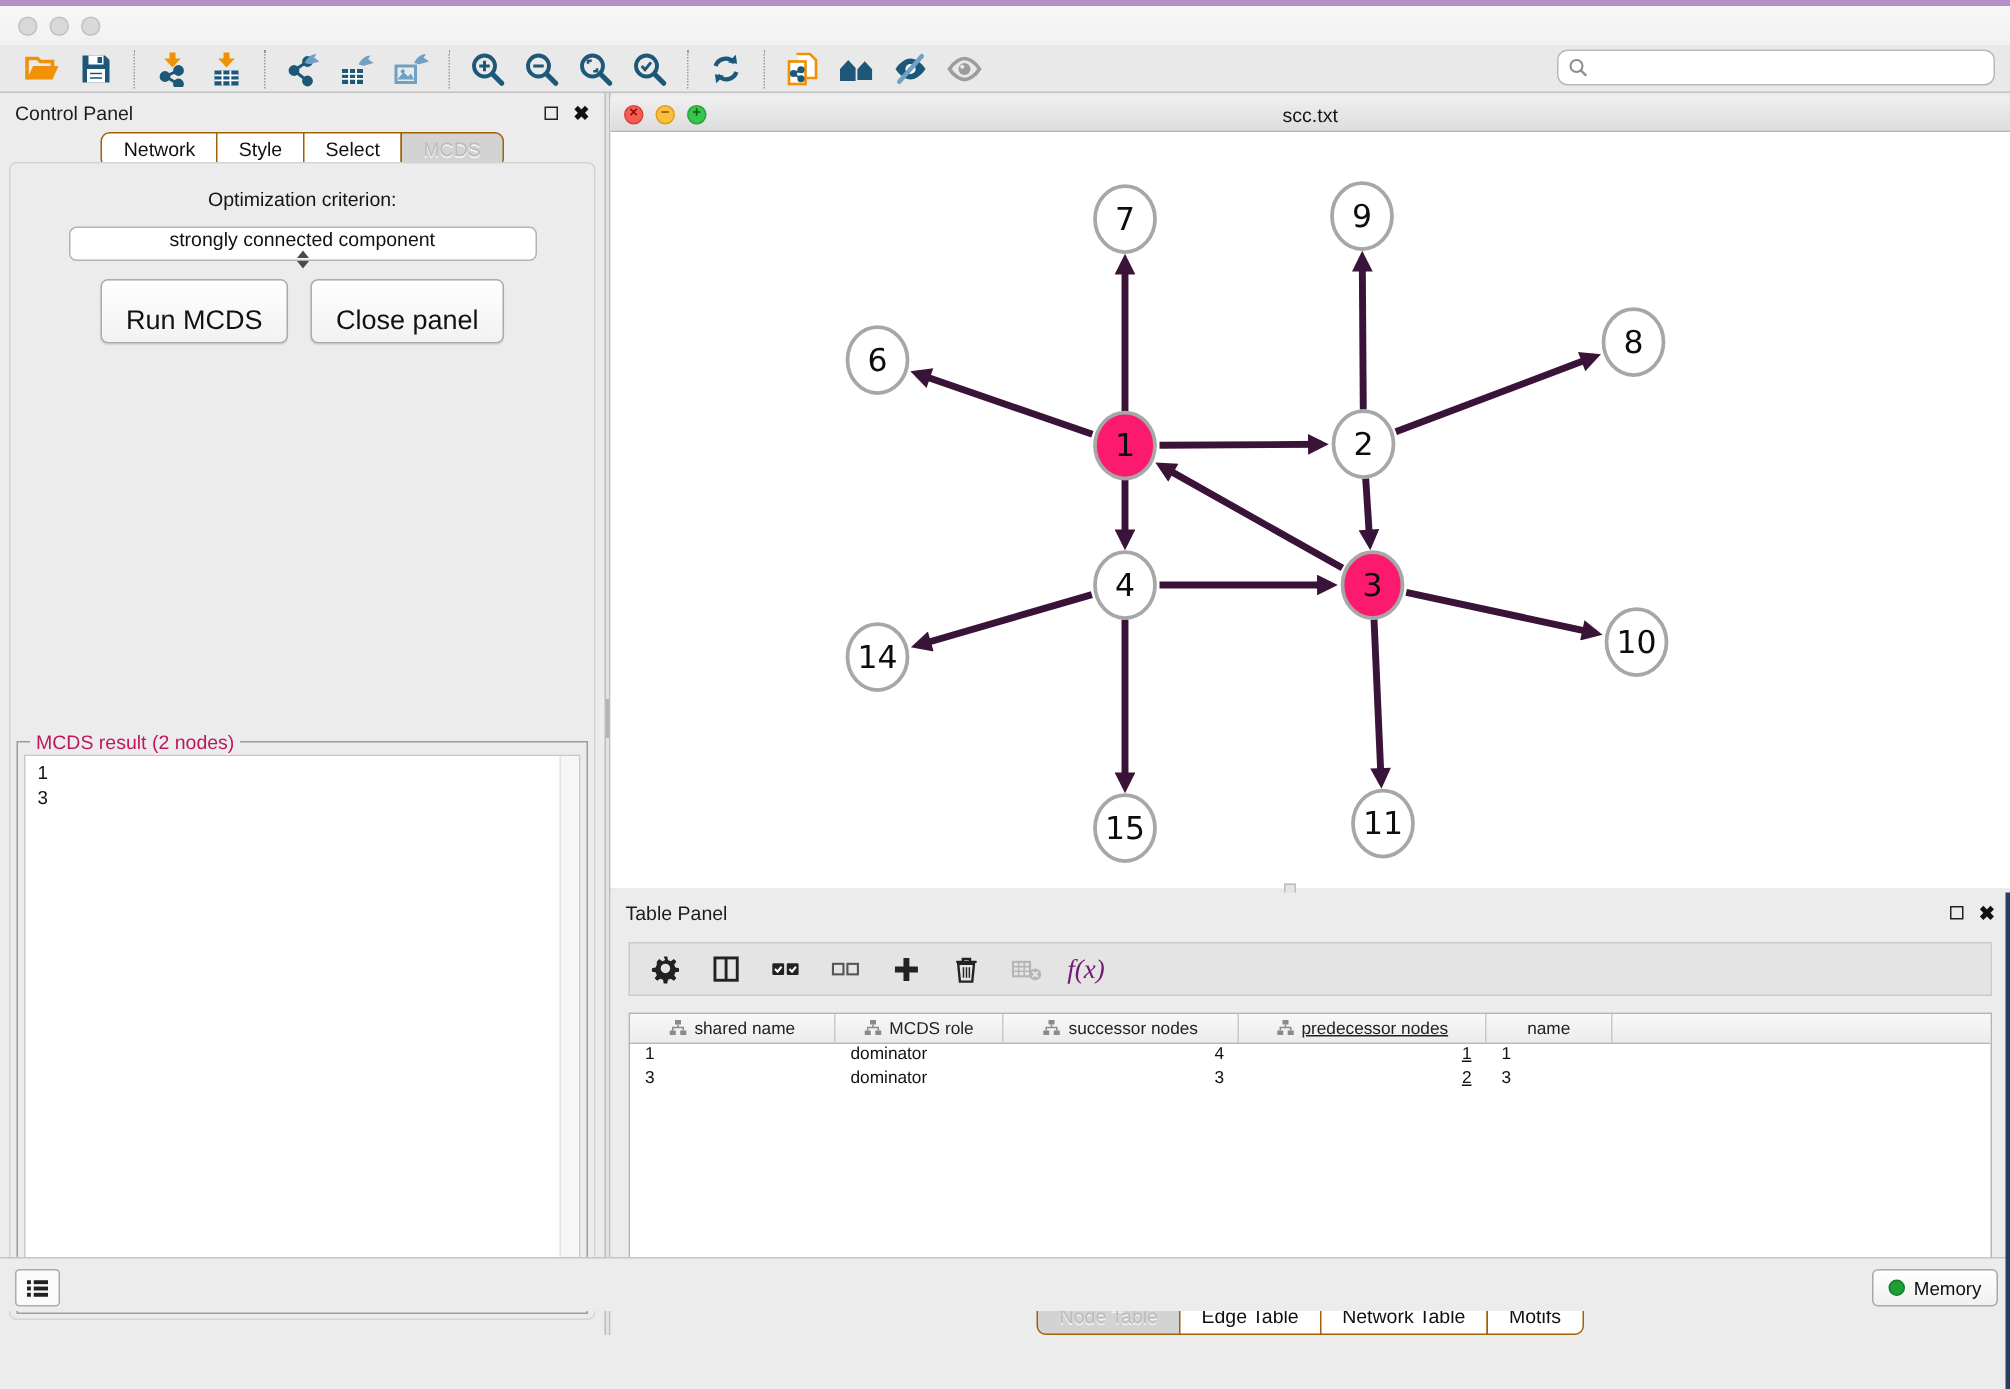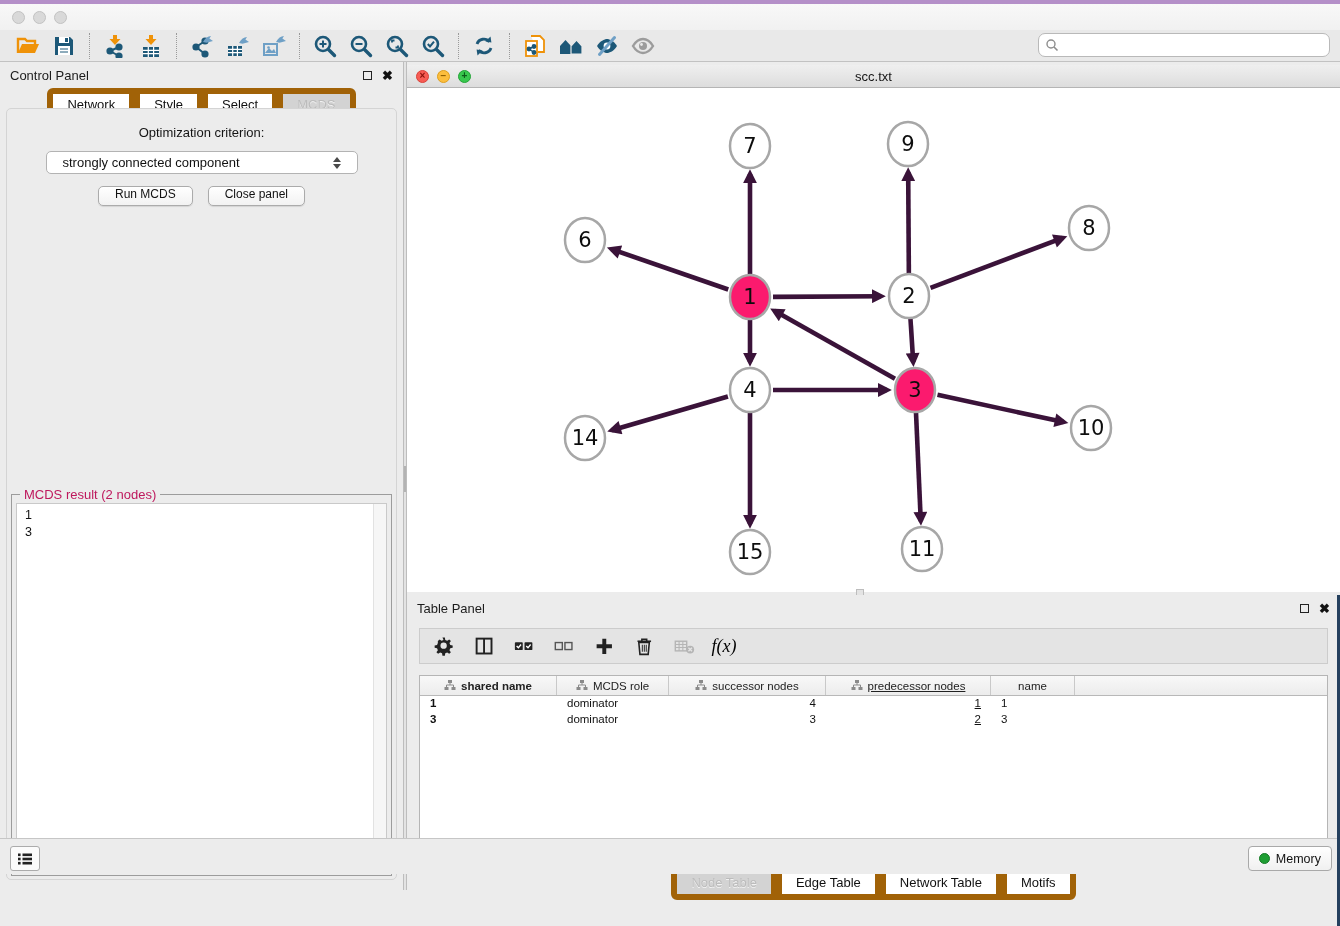--- a/index.html
+++ b/index.html
@@ -24,38 +24,38 @@
     border:1px solid #b9b9b9; border-radius:7px; display:flex; align-items:center; padding-left:6px; }
   .searchbox input { border:none; outline:none; flex:1; height:18px; font-size:12px; background:transparent; }
 
   
   .control-panel { position:absolute; left:0; top:62px; width:403px; height:828px; background:#ececec; }
   .panel-header { height:26px; display:flex; align-items:center; padding:0 10px; font-size:13px; color:#1c1c1c; }
   .panel-header .spacer { flex:1; }
   .winbtn-float { width:9px; height:9px; border:1.5px solid #222; margin-right:10px; }
   .winbtn-close { font-size:13px; font-weight:bold; color:#111; line-height:1; }
   .tab-strip { display:flex; justify-content:center; }
-  .tab { background:#fff; border:6px solid #a16207; padding:3px 14px 4px; font-size:13px; color:#101010;
+  .tab { background:#fff; border:1px solid #a16207; padding:3px 14px 4px; font-size:13px; color:#101010;
     margin-left:-1px; position:relative; }
   .tab:first-child { border-radius:6px 0 0 6px; margin-left:0; }
   .tab:last-child { border-radius:0 6px 6px 0; }
   .tab.gray { background:#d3d3d3; color:#bcbcbc; text-shadow:0 1px 0 #f2f2f2; }
   .cp-body { position:absolute; left:6px; top:46px; width:391px; height:772px;
     border:1px solid #d4d4d4; border-radius:5px; background:#ececec; }
   .opt-label { text-align:center; margin-top:16px; font-size:13px; color:#141414; }
   .dropdown { margin:11px auto 0; width:312px; height:23px; background:#fff; border:1px solid #b3b3b3;
-    border-radius:5px; display:flex; align-items:center; padding:0 16px; font-size:13px; color:#111; }
+    border-radius:5px; display:flex; align-items:center; padding:0 0; font-size:13px; color:#111;flex-direction:column; }
   .dropdown .dd-label { flex:1; }
   .dd-arrows { display:flex; flex-direction:column; gap:2px; align-items:center; }
   .dd-arrows i { width:0; height:0; border-left:4px solid transparent; border-right:4px solid transparent; }
   .dd-arrows i.up { border-bottom:5px solid #4a4a4a; }
   .dd-arrows i.dn { border-top:5px solid #4a4a4a; }
   .btn-row { display:flex; justify-content:center; gap:15px; margin-top:12px; }
   .aqua-btn { background:linear-gradient(#ffffff,#f2f2f2); border:1px solid #ababab; border-radius:5px;
-    font-size:12px; color:#111; padding:0 16px 4px; box-shadow:0 1px 1px rgba(0,0,0,.1); }
+    font-size:18px; color:#111; padding:16px 16px 4px; box-shadow:0 1px 1px rgba(0,0,0,.1); }
   .result-box { position:absolute; left:4px; top:385px; width:381px; height:382px;
     border:1px solid #9c9c9c; background:#ececec; }
   .result-legend { position:absolute; left:8px; top:-8px; background:#ececec; padding:0 4px; font-size:13px; color:#be185d;text-align:right; }
   .result-text { position:absolute; left:4px; top:8px; right:4px; bottom:4px; background:#fff;
     border:1px solid #c9c9c9; font-size:12.5px; color:#111; padding:3px 0 0 8px; line-height:17px; }
   .result-scroll { position:absolute; right:0; top:0; bottom:0; width:13px; background:#f6f6f6; border-left:1px solid #e2e2e2; }
 
   
   .v-splitter { position:absolute; left:403px; top:62px; width:4px; height:828px; background:#e3e3e3;
     border-left:1px solid #bdbdbd; border-right:1px solid #bdbdbd; }
@@ -74,30 +74,30 @@
   .net-title { position:absolute; left:0; right:0; text-align:center; font-size:13px; color:#151515; }
   .net-canvas { width:931px; height:503px; }
   .net-resize-dot { position:absolute; left:449px; bottom:-5px; width:8px; height:8px; background:#e4e4e4; border:1px solid #bdbdbd; }
 
   
   .table-panel { position:absolute; left:407px; top:595px; width:933px; height:295px; background:#ececec; }
   .tp-toolbar { position:absolute; left:12px; top:33px; width:909px; height:36px; background:#e4e4e4;
     border:1px solid #cccccc; display:flex; align-items:center; gap:16px; padding-left:12px; }
   .tp-icon { display:flex; align-items:center; justify-content:center; width:24px; height:24px; }
   .tp-icon svg { width:21px; height:21px; }
-  .fx-label { font-family:"Liberation Serif",serif; font-style:italic; font-size:18px; color:#000000; }
+  .fx-label { font-family:"Liberation Serif",serif; font-style:italic; font-size:18px; color:#701a75; }
   .tp-table { position:absolute; left:12px; top:80px; width:909px; height:180px; background:#fff;
     border:1px solid #b5b5b5; overflow:hidden; }
   .th-row { display:flex; height:20px; background:linear-gradient(#f8f8f8,#ececec); border-bottom:1px solid #b8b8b8; }
   .th-cell { display:flex; align-items:center; border-right:1px solid #c9c9c9; font-size:11.5px; color:#222;
     justify-content:center; gap:5px; padding:0 4px; }
   .th-cell svg { flex:0 0 auto; }
   .td-row { display:flex; height:16px; font-size:11.5px; color:#111; }
   .td-cell { padding:1px 10px 0; white-space:nowrap; overflow:hidden; }
-  .col0 { width:137px;font-weight:bold; } .col1 { width:112px; } .col2 { width:157px; } .col3 { width:165px;text-decoration:underline; } .col4 { width:84px; }
+  .col0 { width:137px; } .col1 { width:112px; } .col2 { width:157px; } .col3 { width:165px;text-decoration:underline; } .col4 { width:84px; }
   .al-right { text-align:right; } .al-left { text-align:left; }
   .tp-tabs { position:absolute; left:0; right:0; top:271px; display:flex; justify-content:center; }
   .tp-gap { position:absolute; left:12px; top:260px; width:909px; height:11px; background:#e6e6e6; }
 
   
   .status-bar { position:absolute; left:0; top:838px; width:1340px; height:36px; background:#ececec; border-top:1px solid #c6c6c6; }
   .list-btn { position:absolute; left:10px; top:7px; width:30px; height:25px; background:#fbfbfb;
     border:1px solid #ababab; border-radius:3px; display:flex; align-items:center; justify-content:center; }
   .memory-btn { position:absolute; right:8px; top:7px; height:25px; padding:0 10px;
     background:linear-gradient(#ffffff,#f0f0f0); border:1px solid #a9a9a9; border-radius:4px;

